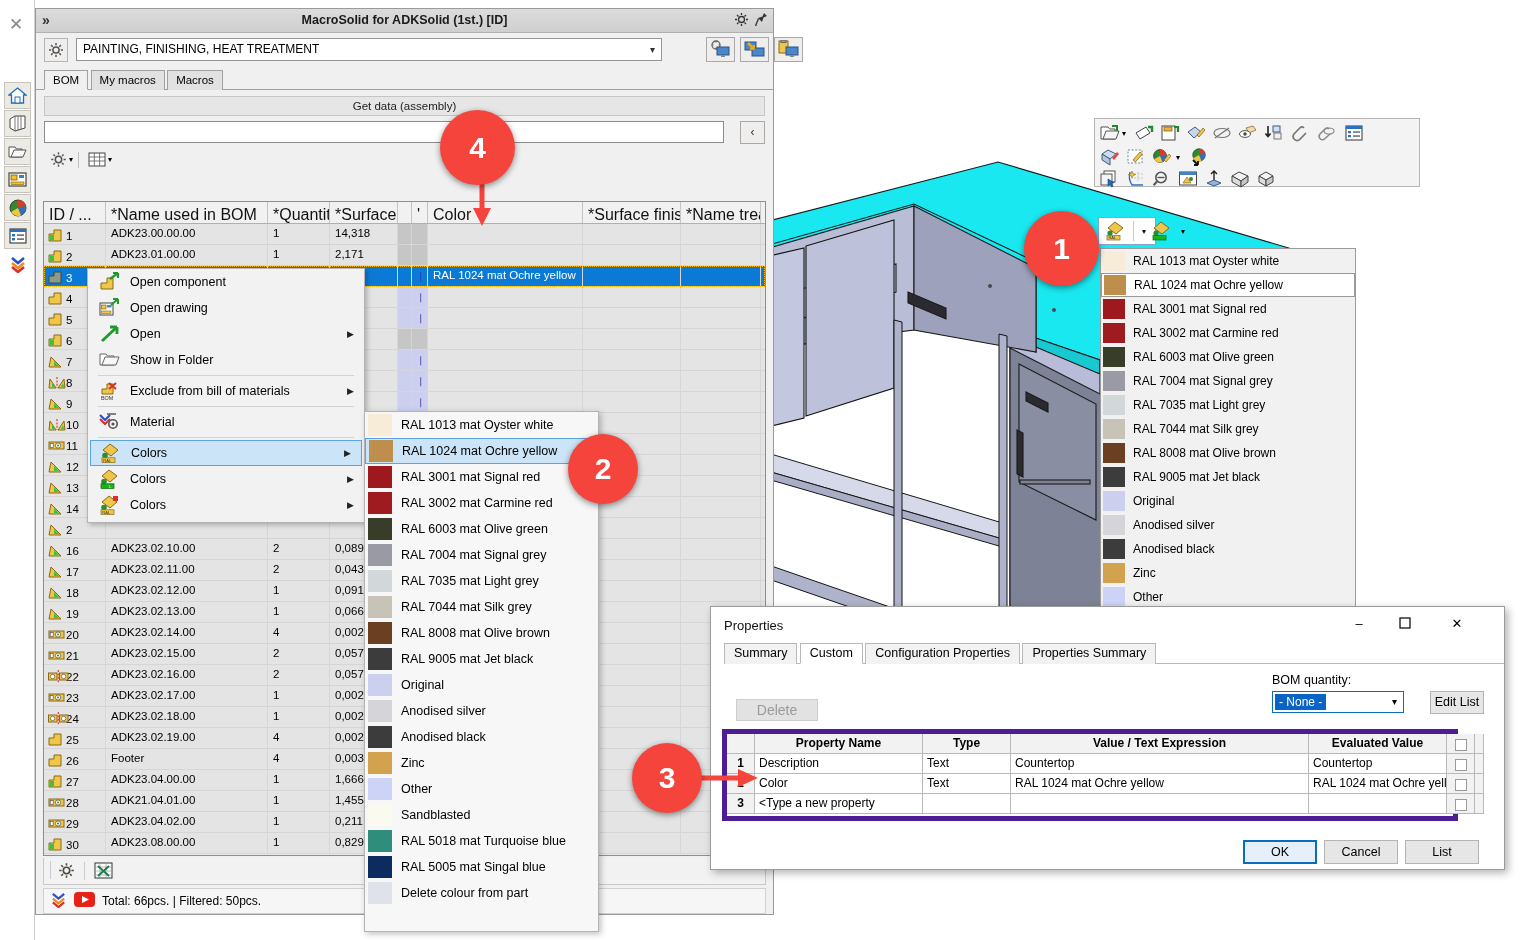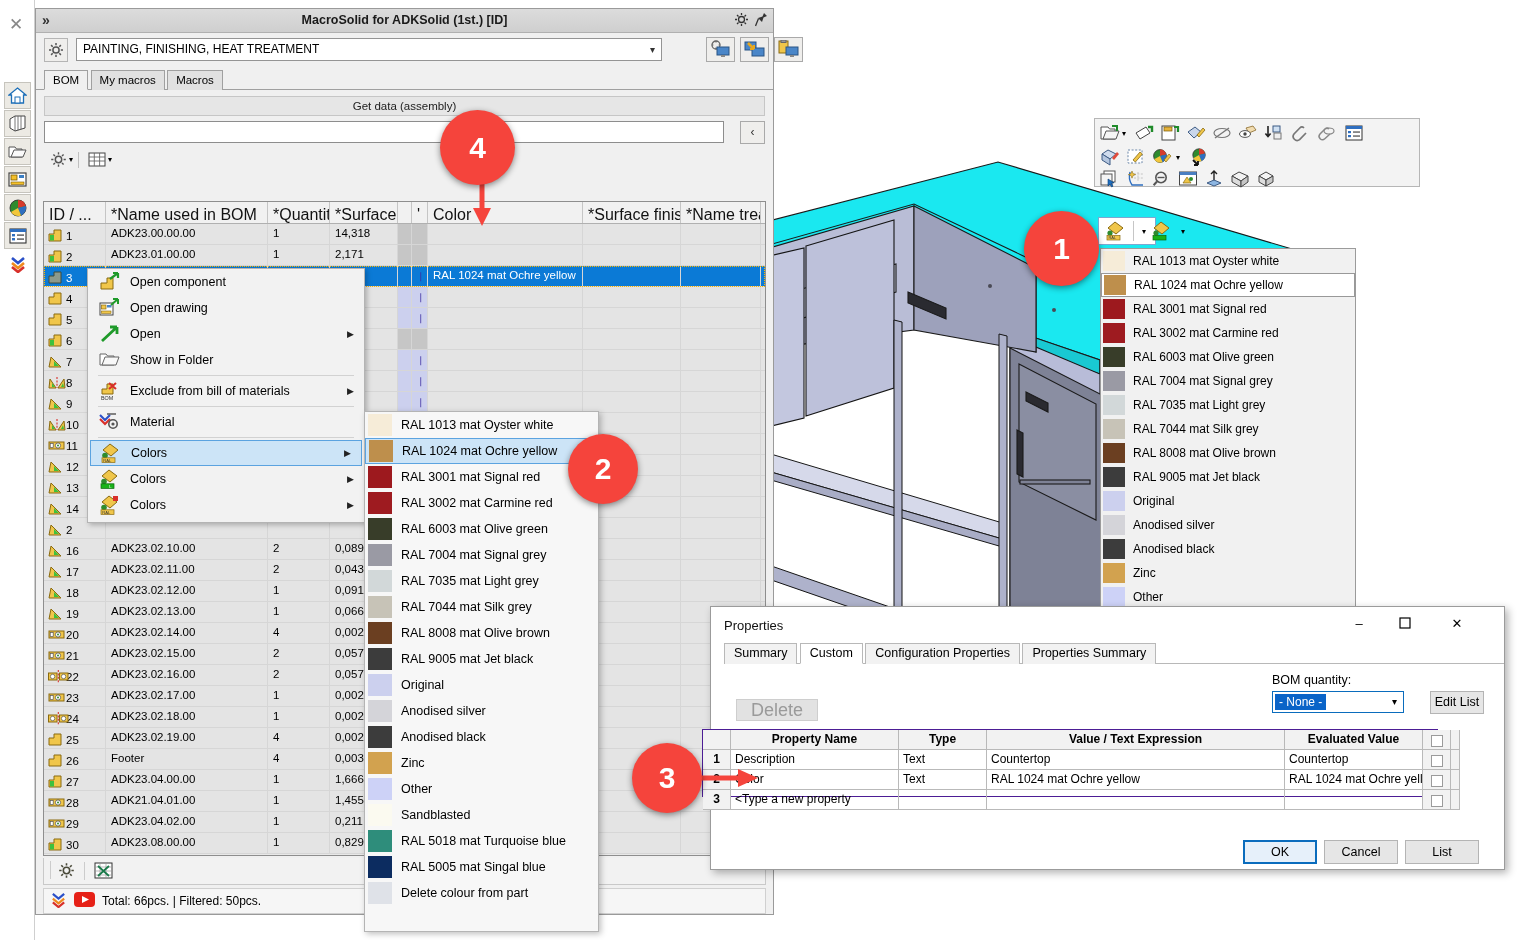--- a/index.html
+++ b/index.html
@@ -243,40 +243,40 @@
   .ptab {
     display:inline-block; height:21px; line-height:19px;
     padding:0 9px; font-size:12.5px; vertical-align:top;
     border:1px solid #b8b8b8; border-bottom:none; margin-right:-1px;
     background:#f2f2f2;
   }
   .ptab.active { background:#fff; border-bottom:1px solid #fff; position:relative; z-index:2; }
   #delete-btn {
     position:absolute; left:25px; top:92px; width:82px; height:22px;
     background:#e2e2e2; border:1px solid #cecece;
-    color:#9a9a9a; font-size:18px; text-align:center; line-height:20px;
+    color:#9a9a9a; font-size:14px; text-align:center; line-height:20px;
   }
   #bomqty-label { position:absolute; left:1272px; top:673px; font-size:12.5px; }
   #bomqty-combo {
     position:absolute; left:1272px; top:691px; width:132px; height:22px;
     background:#fff; border:1px solid #0a6cbd;
   }
   #bomqty-combo .val {
     position:absolute; left:2px; top:2px; background:#0a64c8; color:#fff;
     font-size:12px; padding:1px 4px;
   }
   #bomqty-combo .caret { position:absolute; right:6px; top:4px; font-size:10px; }
   #editlist-btn {
     position:absolute; left:1430px; top:691px; width:54px; height:23px;
     background:#e6e6e6; border:1px solid #b4b4b4;
     font-size:12.5px; text-align:center; line-height:21px;
   }
   #props-table {
-    position:absolute; left:702px; top:729px; width:736px; height:68px;
-    border:1px solid #4c1d95; background:#fff;
+    position:absolute; left:722px; top:729px; width:736px; height:92px;
+    border:5px solid #4c1d95; background:#fff;
   }
   .pr-row { display:flex; height:20px; font-size:12px; }
   .pr-row .pc {
     border-right:1px solid #b9b9b9; border-bottom:1px solid #b9b9b9;
     padding:2px 4px 0 4px; white-space:nowrap; overflow:hidden;
   }
   .pr-head .pc { background:#f2f2f2; font-weight:bold; text-align:center; }
   .pr-row .pc.idx { text-align:center; background:#f2f2f2; font-weight:bold; }
   .pr-row .pc.cb { background:#f2f2f2; display:flex; align-items:center; justify-content:center; }
   .chk { width:12px; height:12px; border:1px solid #9b9b9b; background:#fff; }

